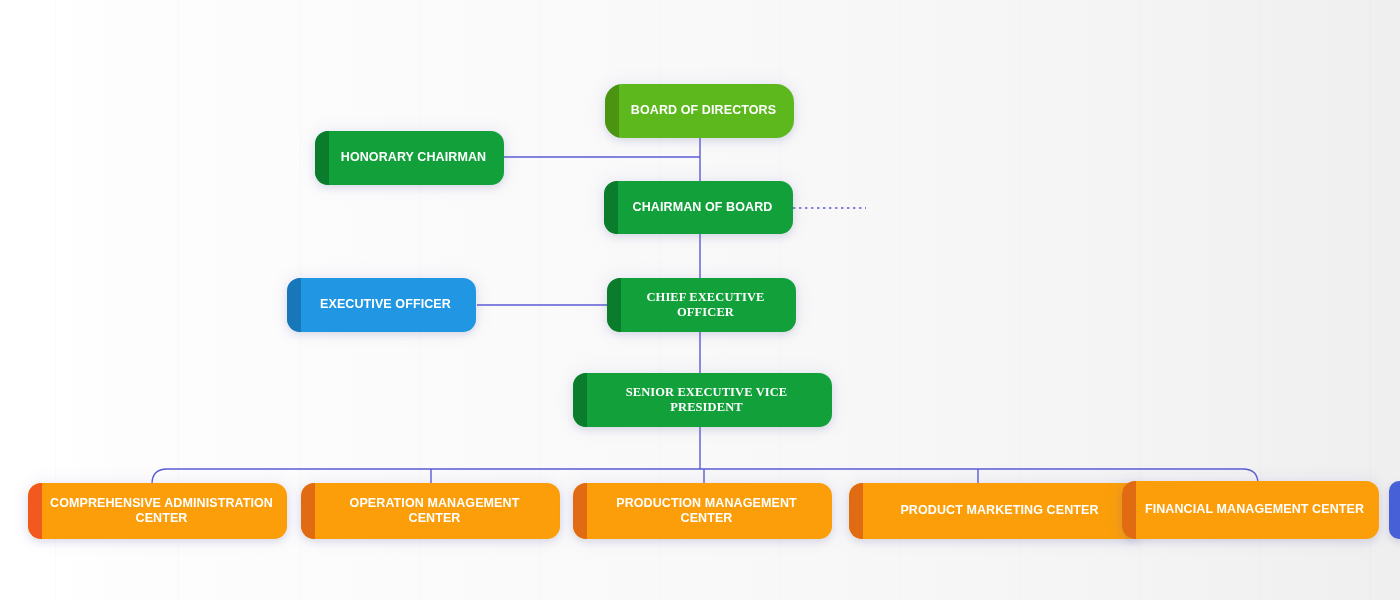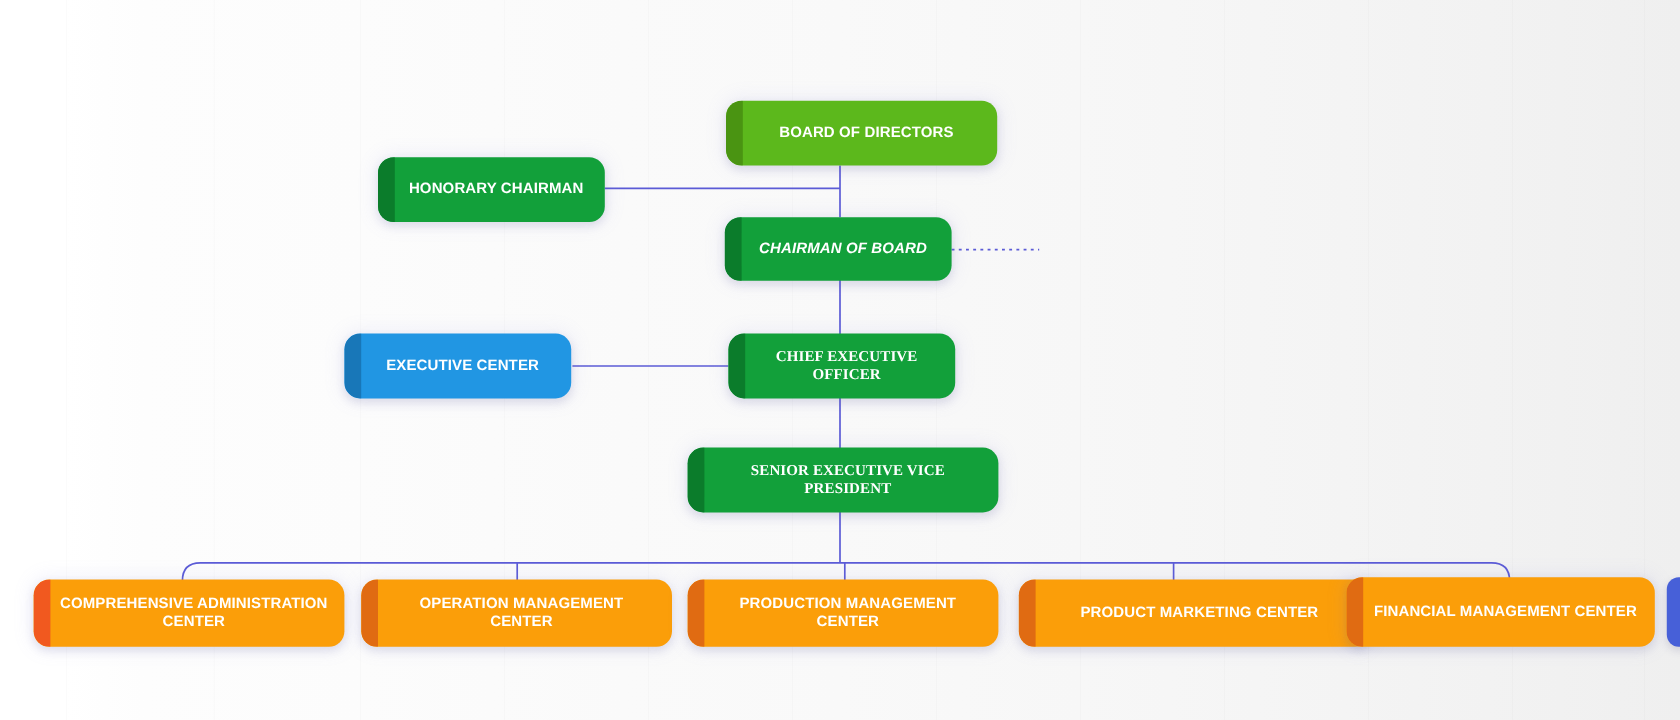--- a/index.html
+++ b/index.html
@@ -160,39 +160,39 @@
     <path d="M 152 484
              Q 152 469 167 469
              L 1243 469
              Q 1258 469 1258 484"></path>
 
     <line x1="431" y1="469" x2="431" y2="484"></line>
     <line x1="704" y1="469" x2="704" y2="484"></line>
     <line x1="978" y1="469" x2="978" y2="484"></line>
   </svg>
 
-  <div class="node c-lightgreen" style="left:605px; top:84px; width:226px; height:54px; font-size:12.5px;">
+  <div class="node c-lightgreen" style="left:605px; top:84px; width:189px; height:54px; font-size:12.5px;border-radius:18px;">
     <span class="tab"></span>
     <span class="label">BOARD OF DIRECTORS</span>
   </div>
 
   <div class="node c-green" style="left:315px; top:131px; width:189px; height:54px; font-size:12.5px;">
     <span class="tab"></span>
     <span class="label">HONORARY CHAIRMAN</span>
   </div>
 
-  <div class="node c-green" style="left:604px; top:181px; width:189px; height:53px; font-size:12.5px;font-style:italic;">
+  <div class="node c-green" style="left:604px; top:181px; width:189px; height:53px; font-size:12.5px;">
     <span class="tab"></span>
     <span class="label">CHAIRMAN OF BOARD</span>
   </div>
 
 
   <div class="node c-blue" style="left:287px; top:278px; width:189px; height:54px; font-size:12.5px;">
     <span class="tab"></span>
-    <span class="label">EXECUTIVE CENTER</span>
+    <span class="label">EXECUTIVE OFFICER</span>
   </div>
 
   <div class="node c-green" style="left:607px; top:278px; width:189px; height:54px; font-size:12.5px;font-family:Liberation Serif, serif;">
     <span class="tab"></span>
     <span class="label">CHIEF EXECUTIVE OFFICER</span>
   </div>
 
   <div class="node c-green" style="left:573px; top:373px; width:259px; height:54px; font-size:12.5px;font-family:Liberation Serif, serif;">
     <span class="tab"></span>
     <span class="label">SENIOR EXECUTIVE VICE PRESIDENT</span>

